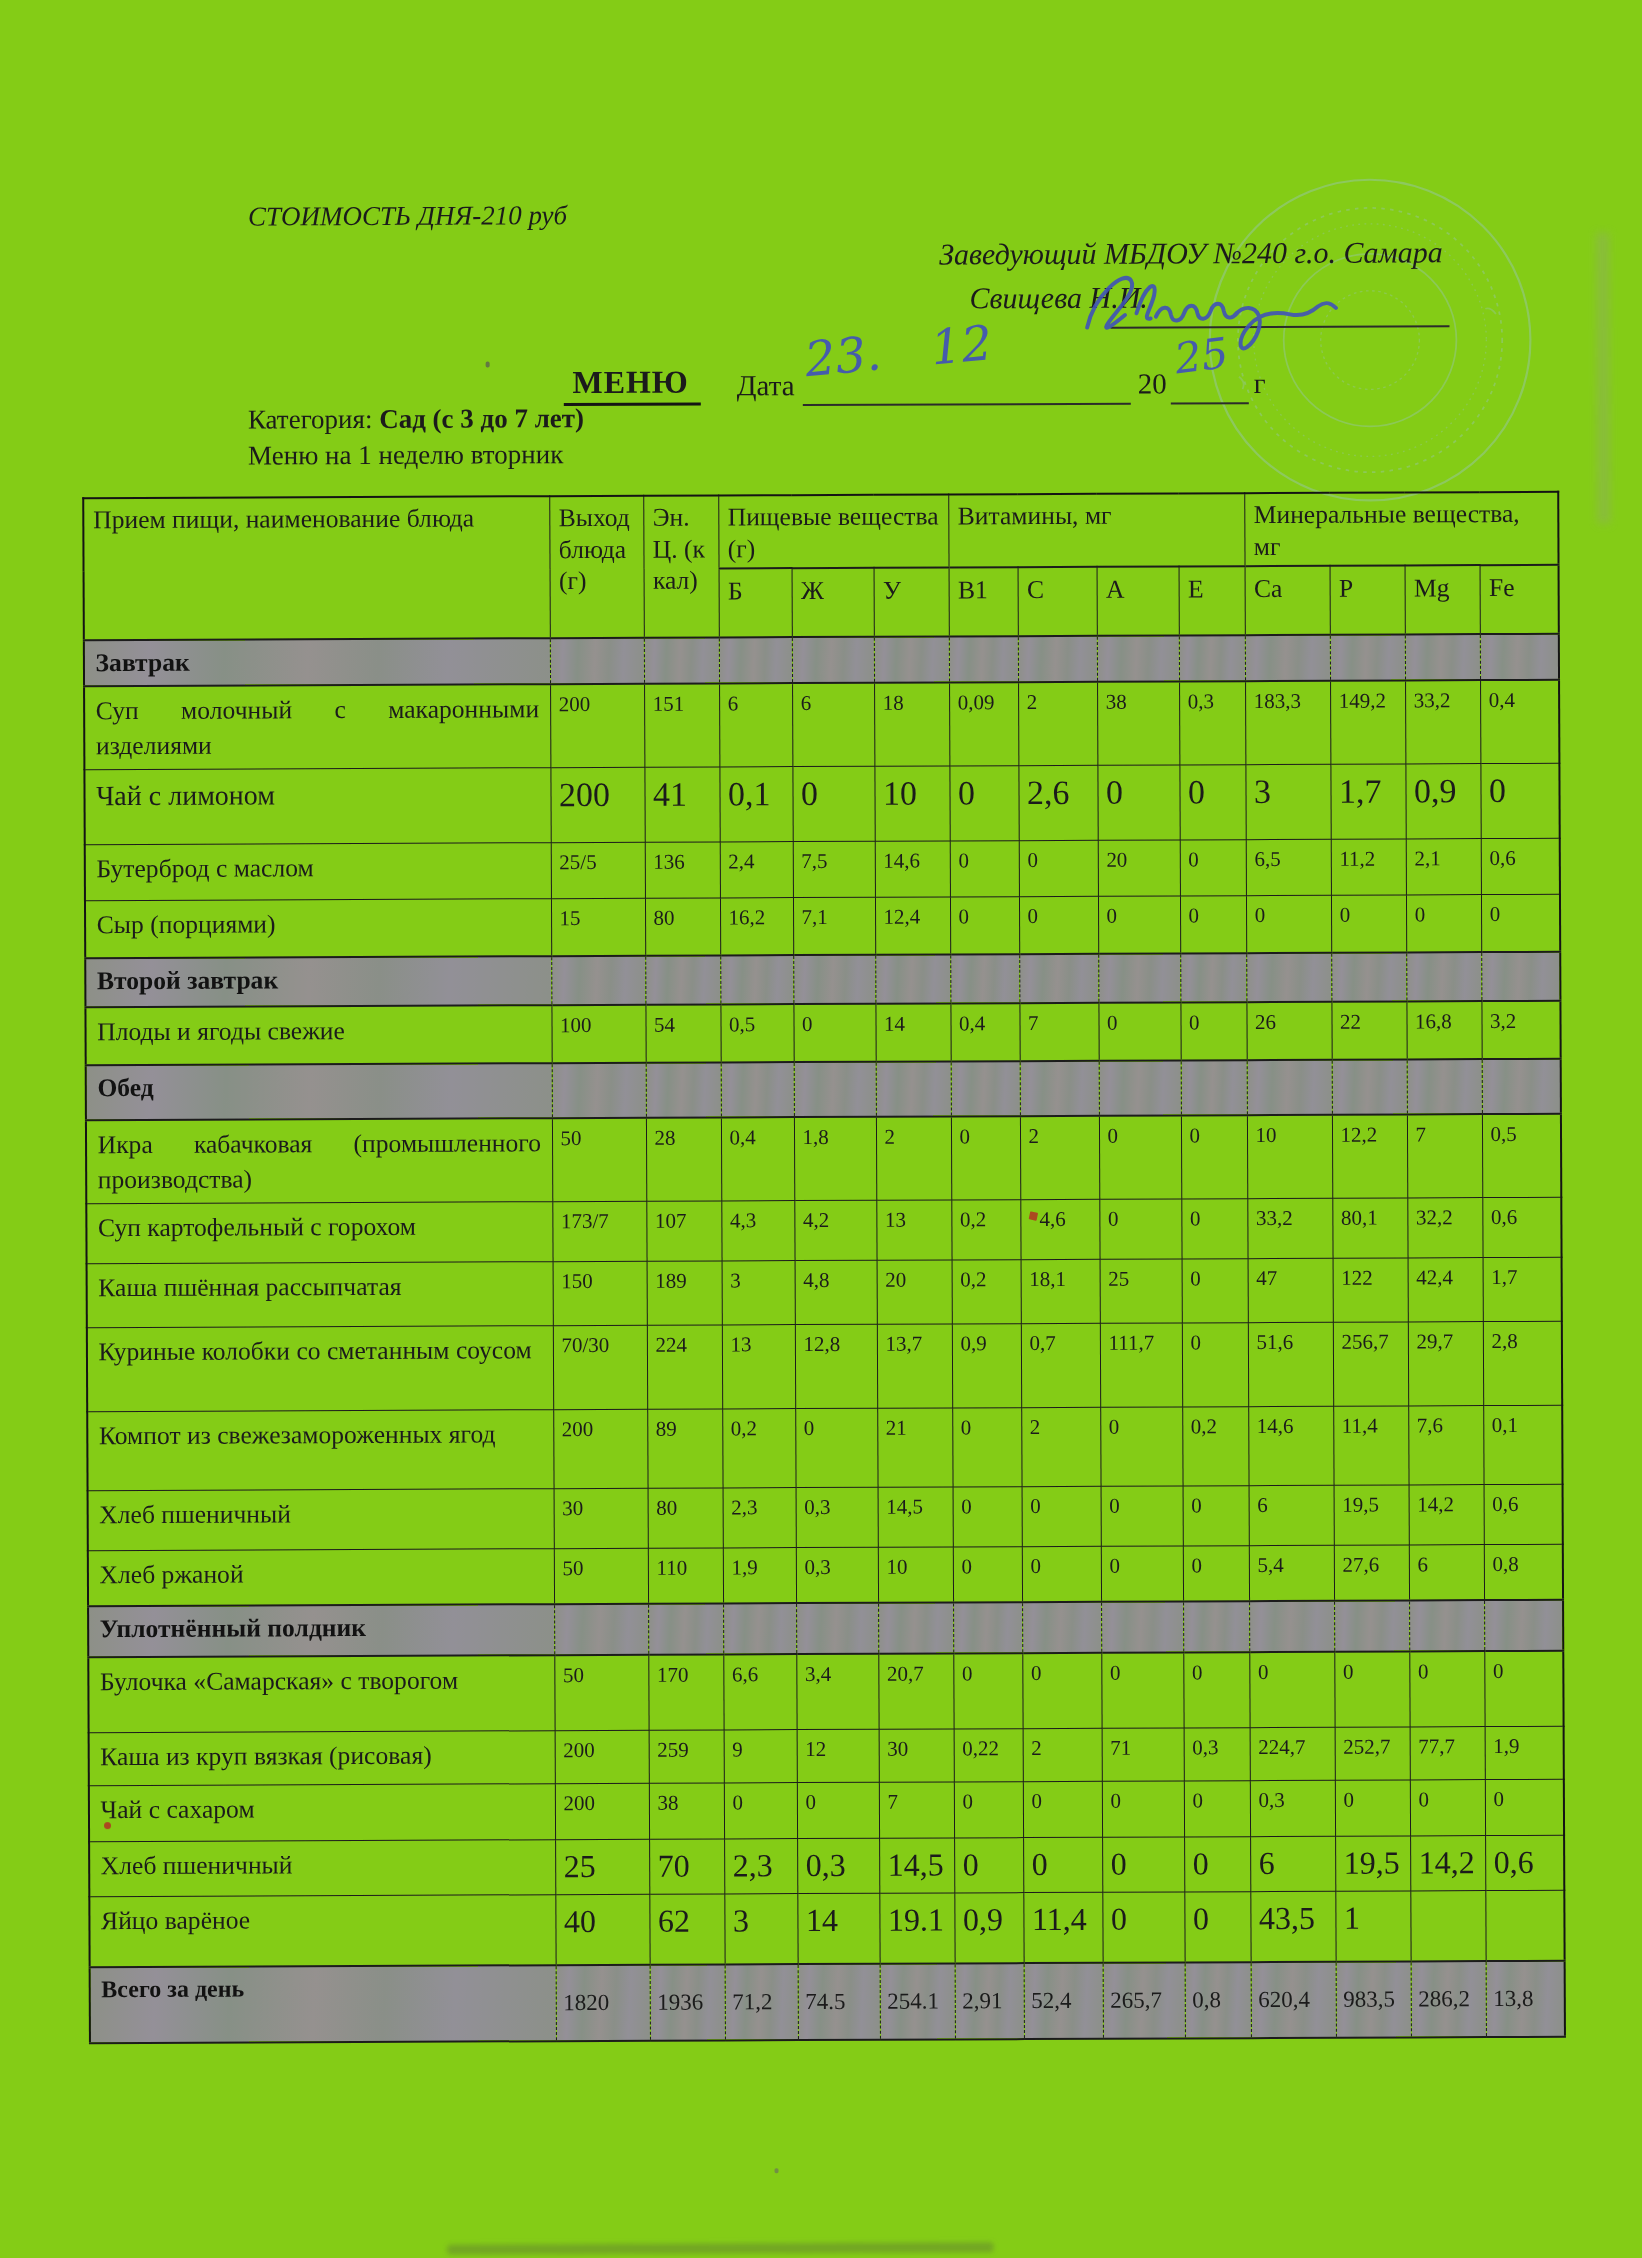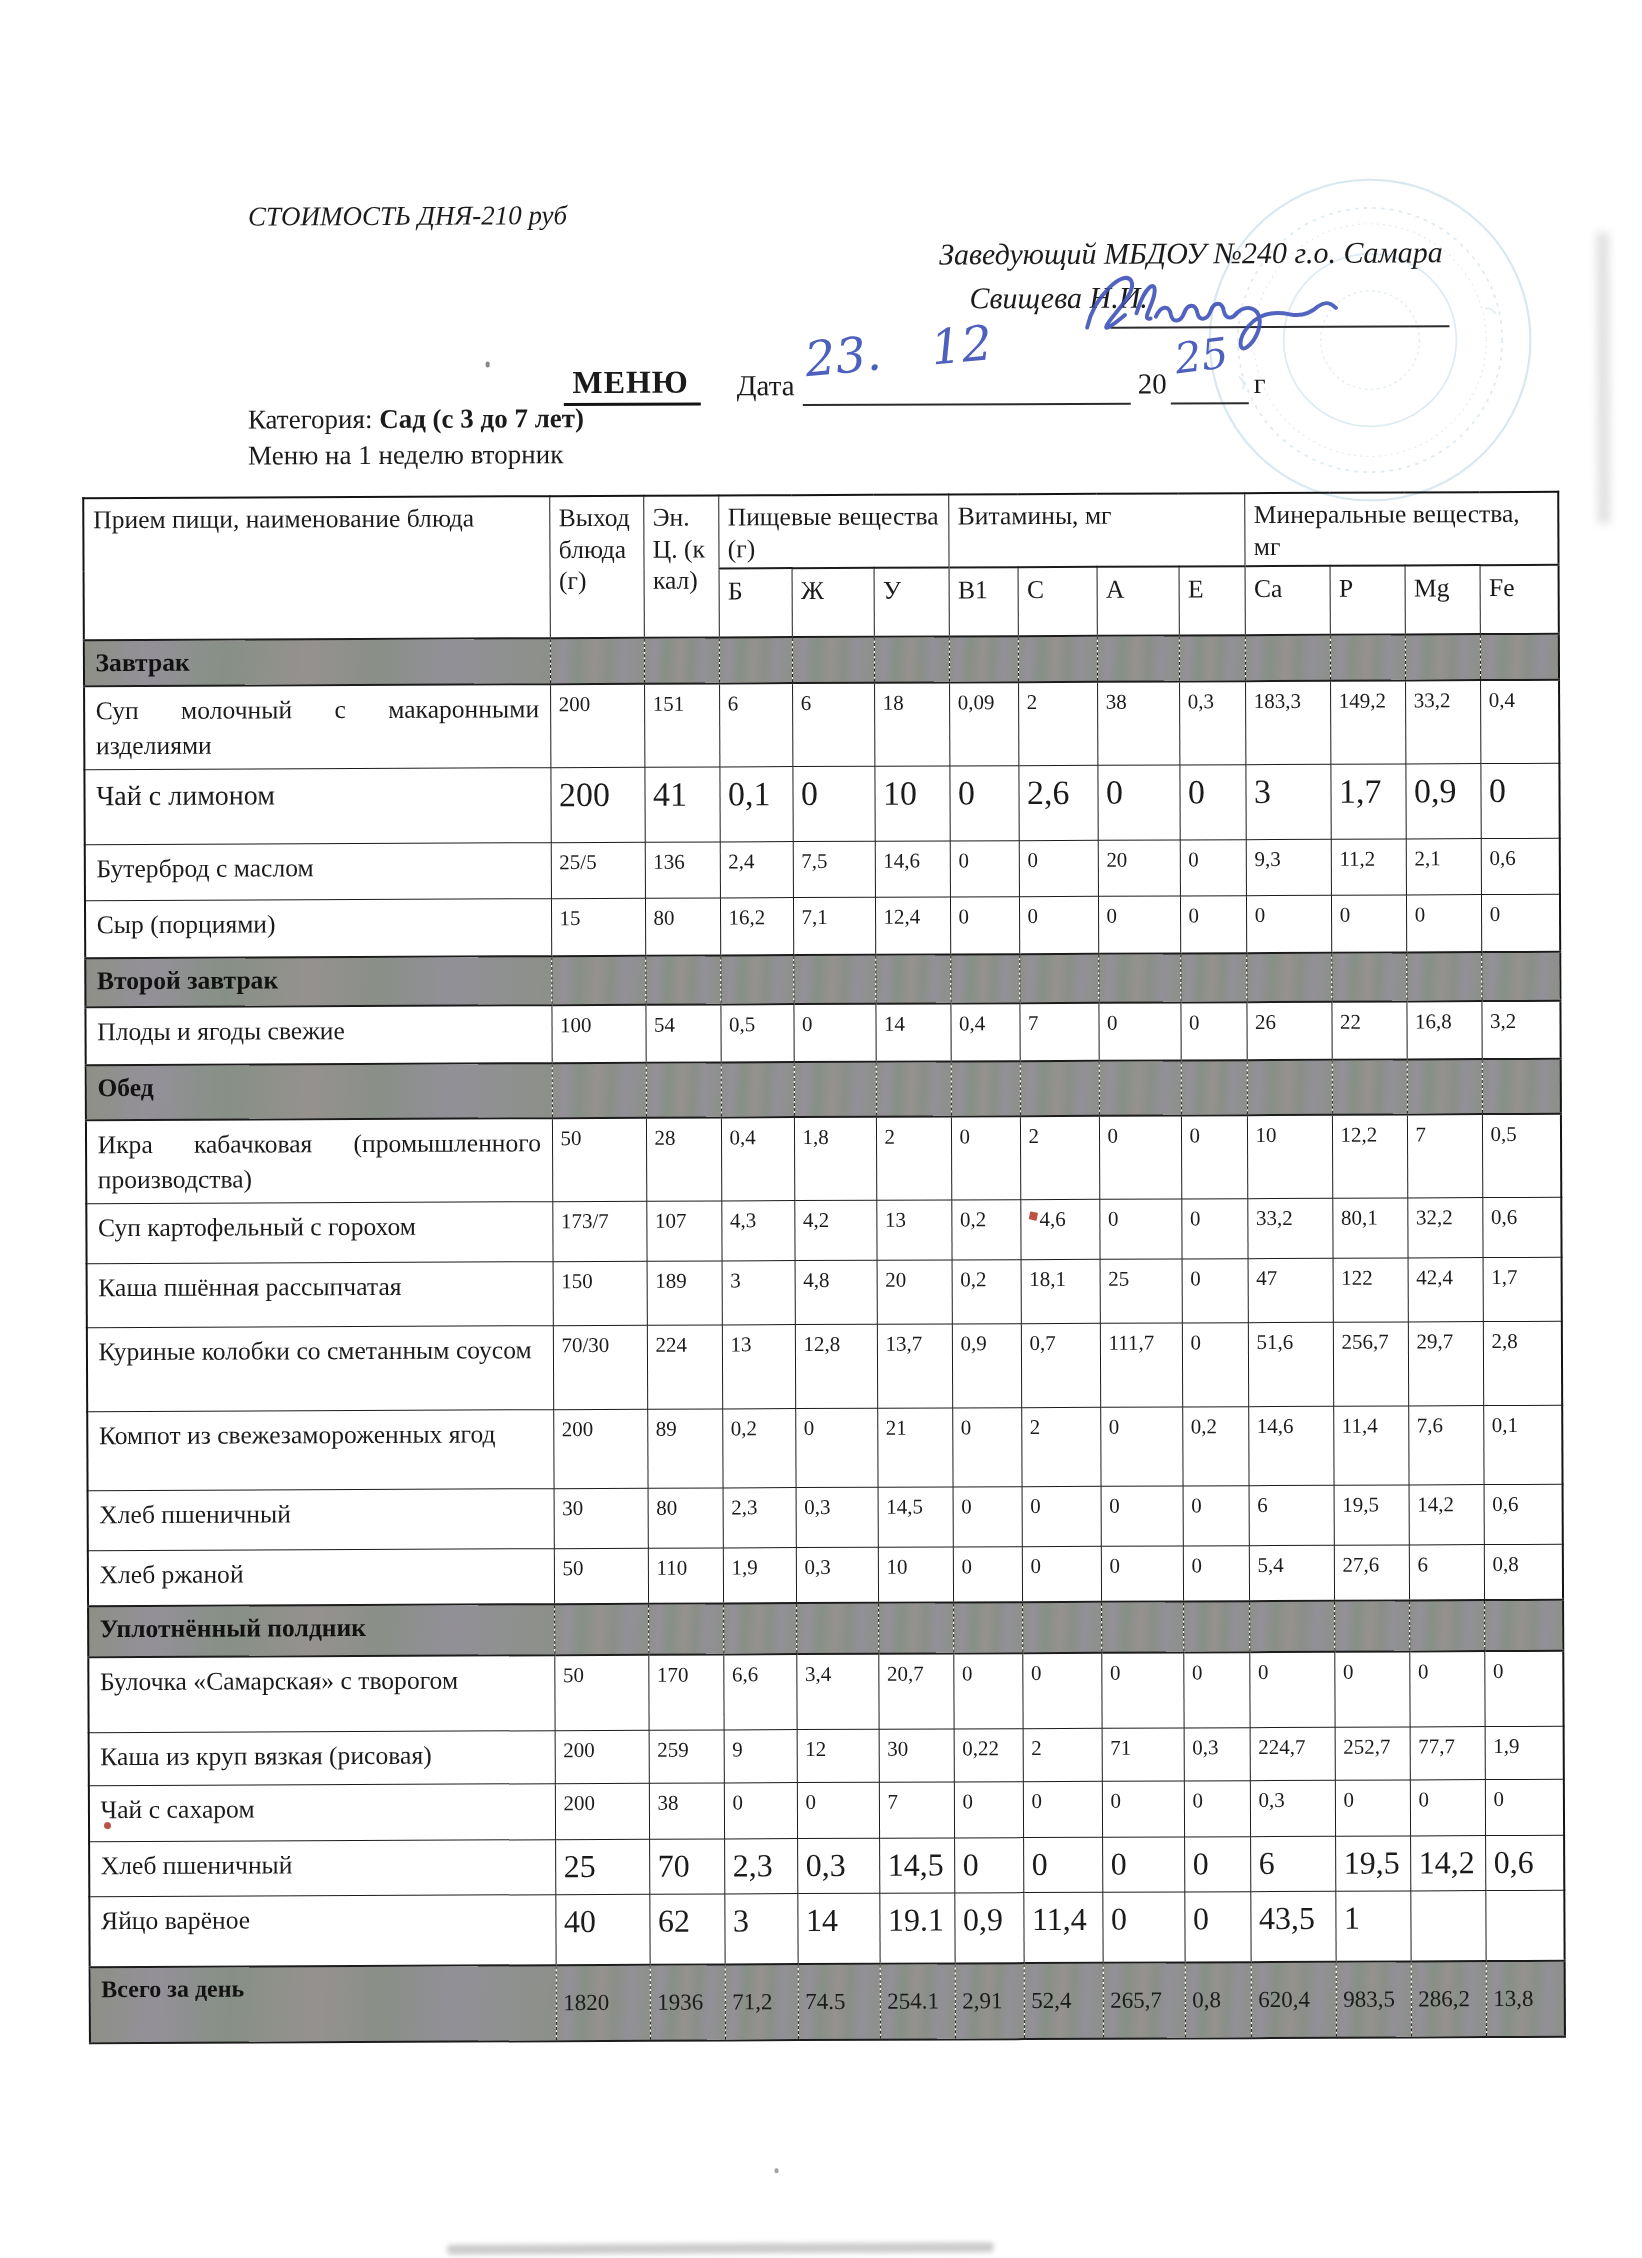--- a/index.html
+++ b/index.html
@@ -1,16 +1,16 @@
 <!DOCTYPE html>
 <html style="--ink-blue: #4053b8; --red-mark: #b23222;font-size:14px"><head>
 <meta charset="utf-8">
 <style>
   html,body{margin:0;padding:0;background:#e8e8e8;}
-  .page{position:relative;width:1643px;height:2258px;background:#ffffff;overflow:hidden;
+  .page{position:relative;width:1643px;height:2258px;background:#84cc16;overflow:hidden;
         font-family:"Liberation Serif","DejaVu Serif",serif;color:#1b1b1b;}
   .sheet{position:absolute;inset:0;transform:rotate(-0.25deg);transform-origin:50% 40%;}
 
   
   .abs{position:absolute;white-space:nowrap;}
   .cost-line{left:251px;top:199px;font-size:27px;font-style:italic;}
   .head-title{left:942px;top:238px;font-size:30px;font-style:italic;}
   .head-name{left:972px;top:282px;font-size:30px;font-style:italic;}
   .sig-underline{left:1113px;top:328px;width:339px;height:1.8px;background:#2b2b2b;}
   .signature{left:1072px;top:258px;width:300px;height:115px;}
@@ -205,21 +205,21 @@
             <td class="c-name">Бутерброд с маслом</td>
             <td class="c-val">25/5</td>
             <td class="c-val">136</td>
             <td class="c-val">2,4</td>
             <td class="c-val">7,5</td>
             <td class="c-val">14,6</td>
             <td class="c-val">0</td>
             <td class="c-val">0</td>
             <td class="c-val">20</td>
             <td class="c-val">0</td>
-            <td class="c-val">9,3</td>
+            <td class="c-val">6,5</td>
             <td class="c-val">11,2</td>
             <td class="c-val">2,1</td>
             <td class="c-val">0,6</td>
           </tr>
           <tr class="r-dish" style="height: 58px;">
             <td class="c-name">Сыр (порциями)</td>
             <td class="c-val">15</td>
             <td class="c-val">80</td>
             <td class="c-val">16,2</td>
             <td class="c-val">7,1</td>

